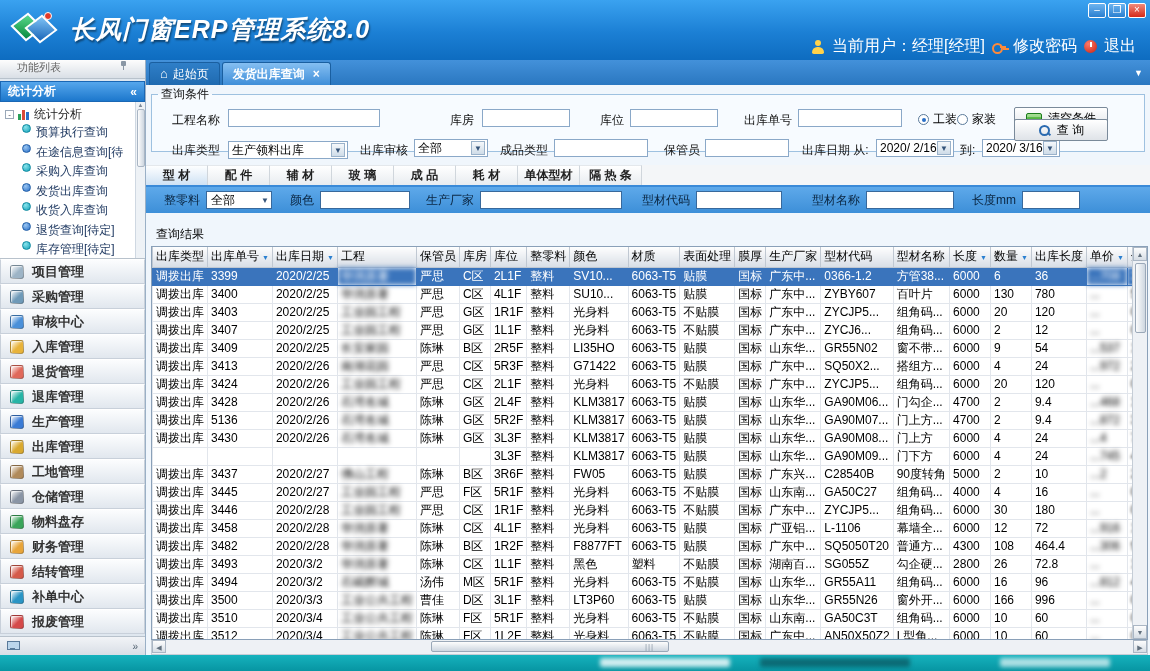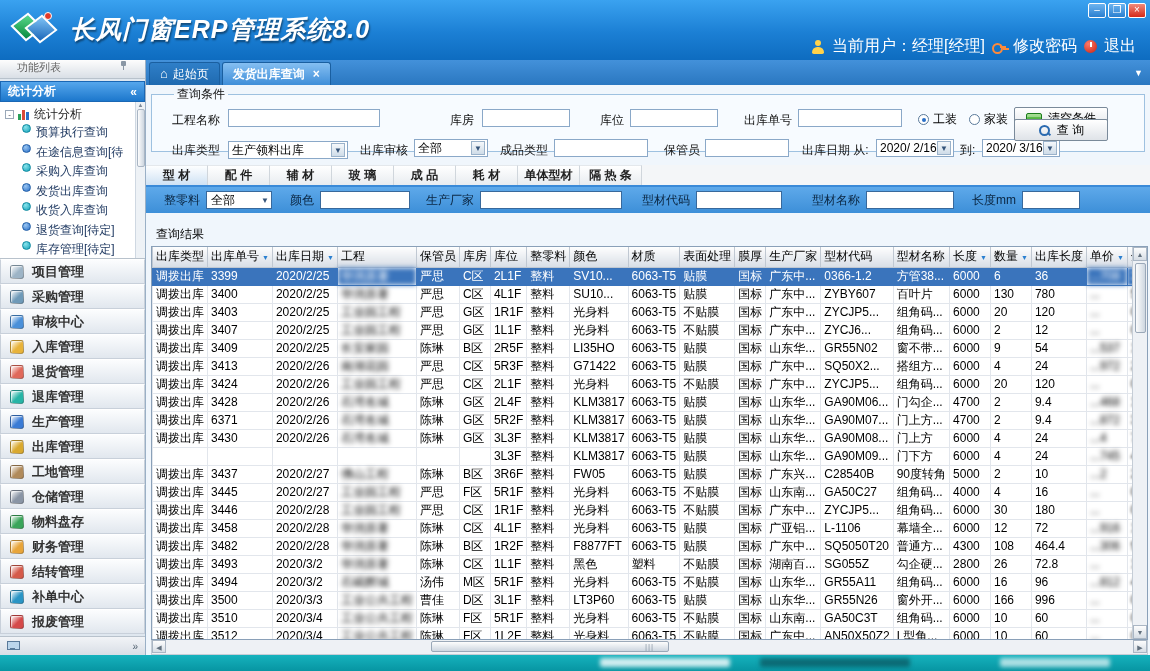--- a/index.html
+++ b/index.html
@@ -67,27 +67,27 @@
   .main { flex:1; min-width:0; display:flex; flex-direction:column; background:#f0f6fc; }
   .tabbar { height:25px; flex:0 0 25px; background:linear-gradient(#4391da,#2a77c0); display:flex; align-items:flex-end; padding-left:3px; position:relative; }
   .tabs { display:flex; gap:2px; }
   .tab { height:23px; display:flex; align-items:center; gap:5px; padding:0 10px; color:#fff; font-size:12px; border:1px solid #1a5fa0; border-bottom:none; border-radius:3px 3px 0 0; background:linear-gradient(#2f7fc8,#1f6ab0); cursor:default; white-space:nowrap; }
   .tab.active { background:linear-gradient(#85bff2,#3f8ed8); font-weight:bold; }
   .home-glyph { font-size:13px; line-height:12px; }
   .tab-close { margin-left:3px; font-weight:bold; }
   .tab-dropdown { position:absolute; right:7px; top:8px; color:#fff; font-size:9px; }
 
   .query-panel { height:80px; flex:0 0 80px; padding:1px 5px 2px 5px; background:#f0f6fc; }
-  fieldset.qbox { border:1px solid #9ec1e0; background:#f7fbff; height:66px; position:relative; padding:16px; }
+  fieldset.qbox { border:1px solid #9ec1e0; background:#f7fbff; height:66px; position:relative; padding:0; }
   fieldset.qbox legend { font-size:12px; color:#111; margin-left:6px; padding:0 3px; }
   .q-label { position:absolute; font-size:12px; color:#111; white-space:nowrap; }
   .q-input { position:absolute; height:18px; border:1px solid #8aa8c8; background:#fff; font-size:12px; padding:0 3px; font-family:inherit; }
   .q-select { position:absolute; height:18px; border:1px solid #8aa8c8; background:#fff; display:flex; align-items:center; justify-content:space-between; padding:0 2px 0 3px; cursor:default; }
   .q-select .arr { font-size:8px; color:#35547a; background:linear-gradient(#f5f8fb,#cfdce8); border:1px solid #9ab2ca; width:14px; height:14px; text-align:center; line-height:13px; }
-  .radio-group { position:absolute; display:flex; gap:12px; align-items:flex-start; }
+  .radio-group { position:absolute; display:flex; align-items:flex-start; }
   .radio { display:flex; align-items:center; gap:4px; cursor:default; }
   .radio .rb { width:11px; height:11px; border-radius:50%; border:1px solid #5a7a9a; background:#fff; position:relative; }
   .radio.checked .rb::after { content:''; position:absolute; left:2.5px; top:2.5px; width:4px; height:4px; border-radius:50%; background:#2a70c8; }
   .btn { position:absolute; height:22px; border:1px solid #7a8a9a; background:linear-gradient(#ffffff,#dfe3e8); display:flex; align-items:center; gap:6px; justify-content:center; font-size:12px; border-radius:2px; cursor:default; }
   .clear-icon { width:16px; height:11px; background:linear-gradient(#7ad05a,#2a9a2a); border:1px solid #1a7a1a; border-radius:2px; box-shadow:inset 0 3px 0 rgba(255,255,255,.35); }
   .search-icon { position:relative; width:13px; height:13px; }
   .search-icon::before { content:''; position:absolute; left:1px; top:1px; width:7px; height:7px; border:2px solid #2a6ab0; border-radius:50%; }
   .search-icon::after { content:''; position:absolute; left:9px; top:9px; width:4px; height:2px; background:#2a6ab0; transform:rotate(45deg); }
 
   .mat-tabs { height:22px; flex:0 0 22px; background:#f4f6f8; border-bottom:2px solid #3a8ad8; display:flex; }
@@ -602,21 +602,21 @@
                 <td>GA90M06...</td>
                 <td>门勾企...</td>
                 <td>4700</td>
                 <td>2</td>
                 <td>9.4</td>
                 <td class="blur">...468</td>
                 <td class="blur-light">186</td>
               </tr>
               <tr>
                 <td>调拨出库</td>
-                <td>6371</td>
+                <td>5136</td>
                 <td>2020/2/26</td>
                 <td class="blur">石湾名城</td>
                 <td>陈琳</td>
                 <td>G区</td>
                 <td>5R2F</td>
                 <td>整料</td>
                 <td>KLM3817</td>
                 <td>6063-T5</td>
                 <td>贴膜</td>
                 <td>国标</td>

